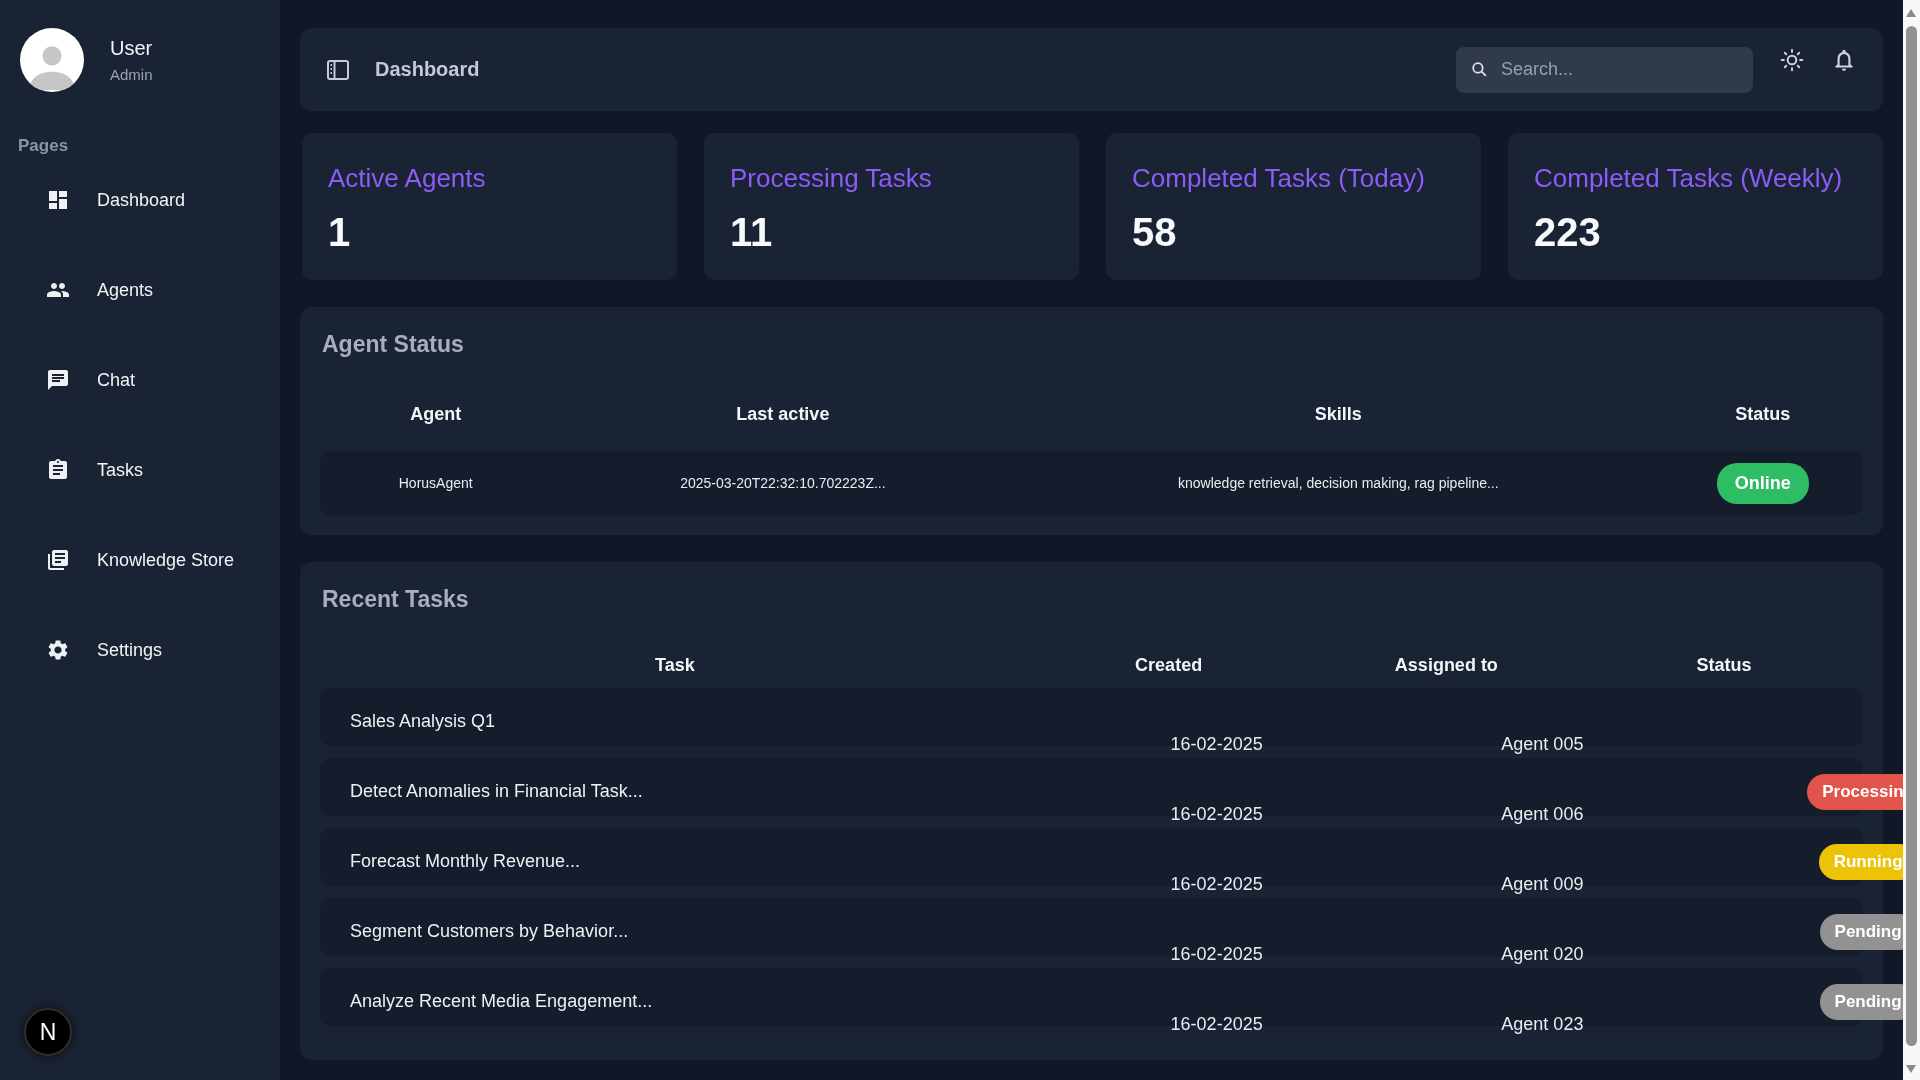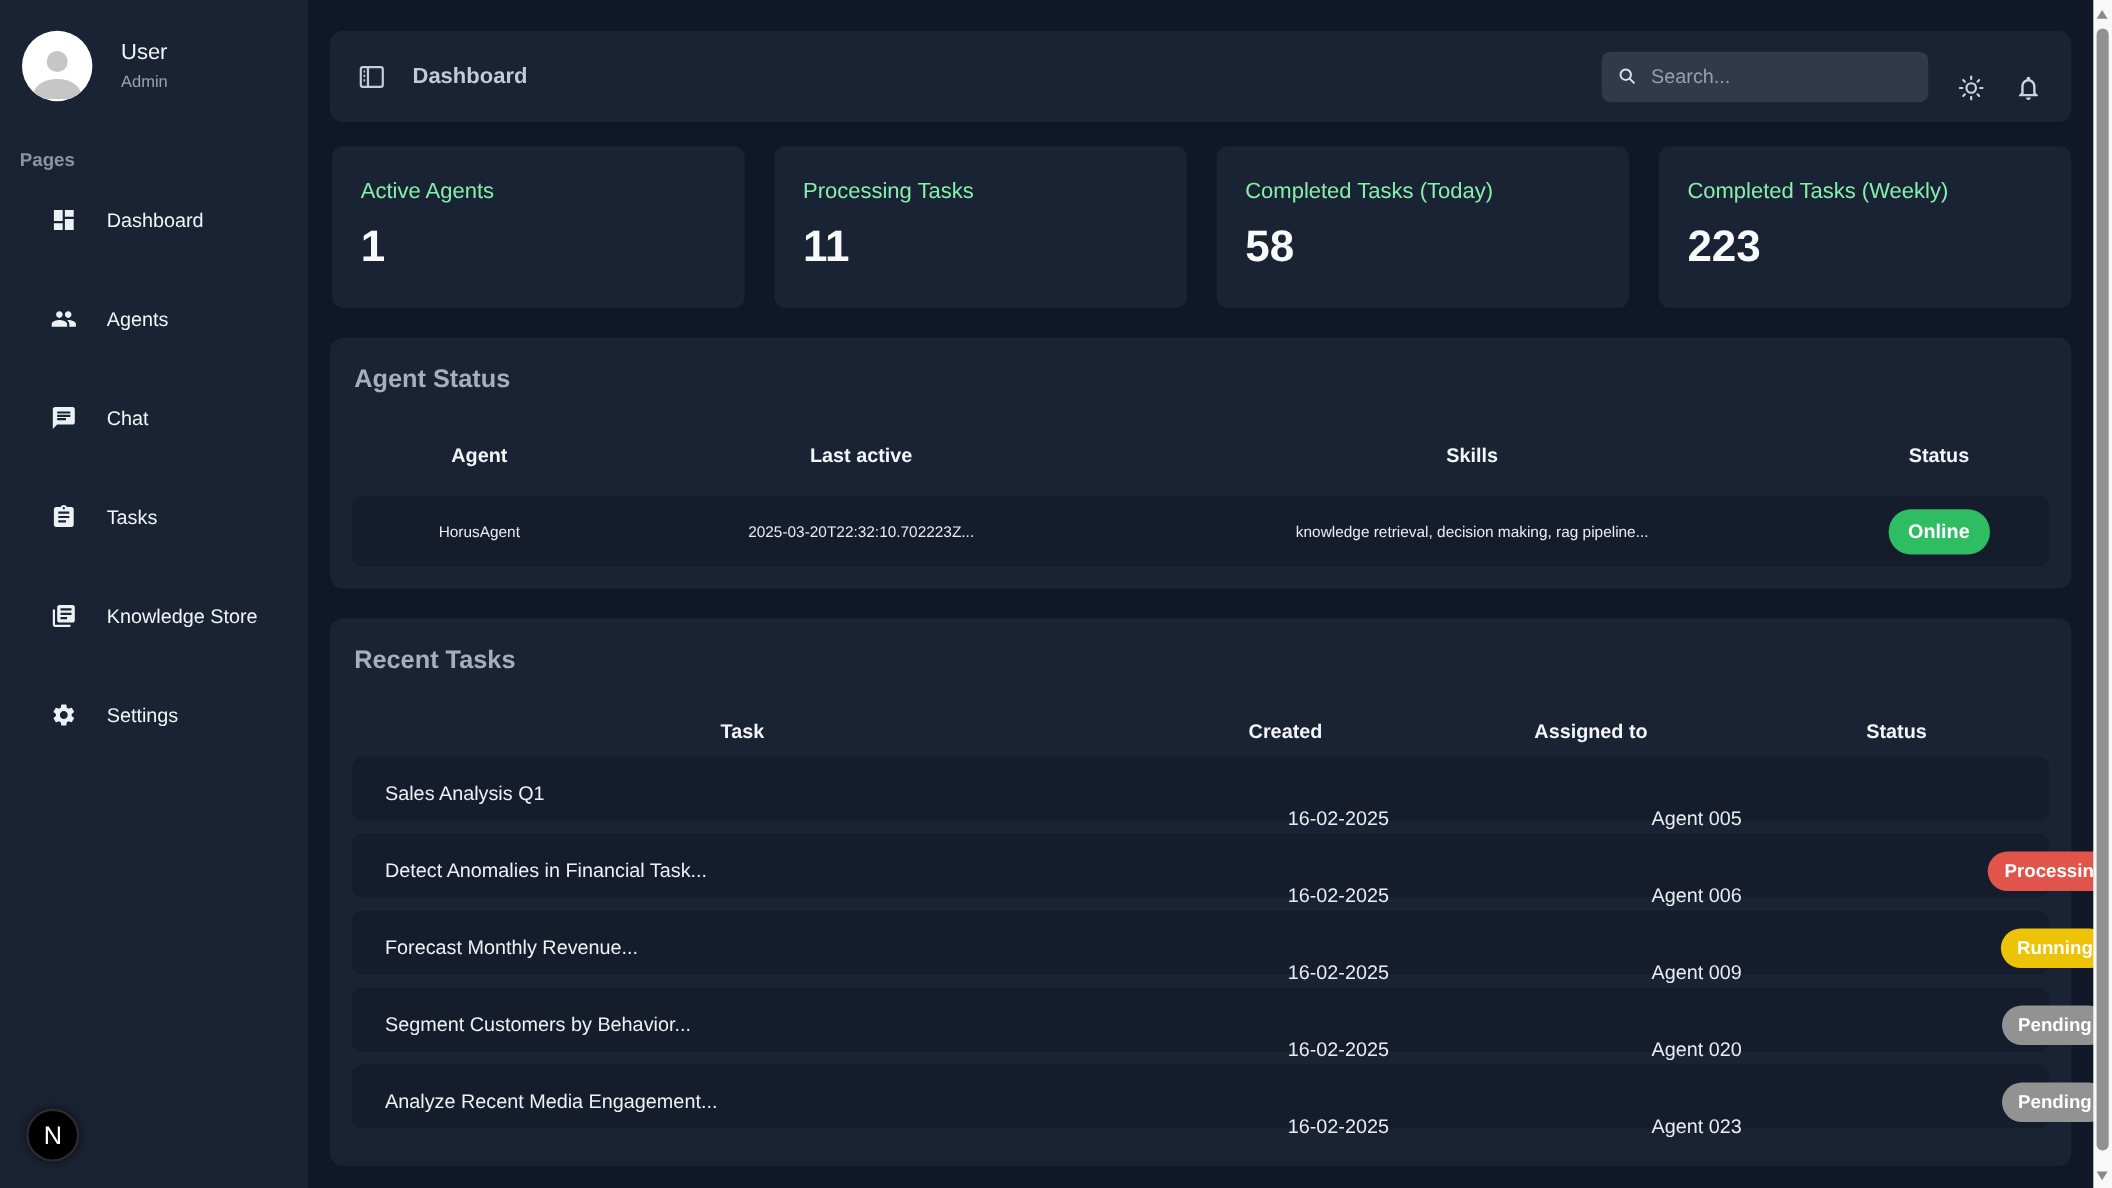--- a/index.html
+++ b/index.html
@@ -54,21 +54,21 @@
   .topbar {
     position: absolute; left: 0; top: 28px; width: 1583px; height: 83px;
     background: #1a2333; border-radius: 12px;
     display: flex; align-items: center; justify-content: space-between;
     padding: 0 26px;
   }
   .topbar-left { display: flex; align-items: center; gap: 25px; }
   .toggle-icon { width: 24px; height: 22px; color: #c6ccd6; cursor: pointer; }
   .toggle-icon svg { width: 24px; height: 22px; display: block; }
   .topbar-title { font-size: 20px; font-weight: 700; color: #c3cad5; }
-  .topbar-right { display: flex; align-items: flex-end; gap: 26px; }
+  .topbar-right { display: flex; align-items: flex-start; gap: 26px; }
   .search-box {
     width: 297px; height: 46px; background: #303a4b; border-radius: 8px;
     display: flex; align-items: center; padding: 0 14px; gap: 12px;
   }
   .search-box svg { width: 19px; height: 19px; color: #dfe3e9; flex: 0 0 auto; }
   .search-box input {
     background: transparent; border: none; outline: none;
     color: #e8ebef; font-size: 18px; width: 100%;
     font-family: "Liberation Sans", sans-serif;
   }
@@ -78,21 +78,21 @@
 
   
   .stats {
     position: absolute; left: 2px; top: 133px; width: 1581px;
     display: grid; grid-template-columns: repeat(4, 1fr); gap: 27px;
   }
   .stat-card {
     height: 147px; background: #1a2333; border-radius: 10px;
     padding: 30px 26px;
   }
-  .stat-label { font-size: 20px; color: #86efac; }
+  .stat-label { font-size: 26px; color: #8b5cf6; }
   .stat-value { font-size: 40px; font-weight: 700; color: #f7f9fb; margin-top: 16px; }
 
   
   .panel {
     position: absolute; left: 0; width: 1583px;
     background: #1a2333; border-radius: 12px; padding: 24px 20px;
   }
   .panel-agent-status { top: 307px; height: 228px; }
   .panel-recent-tasks { top: 562px; height: 498px; }
   .panel-title { font-size: 23px; font-weight: 700; color: #a7afbc; margin-left: 2px; }

